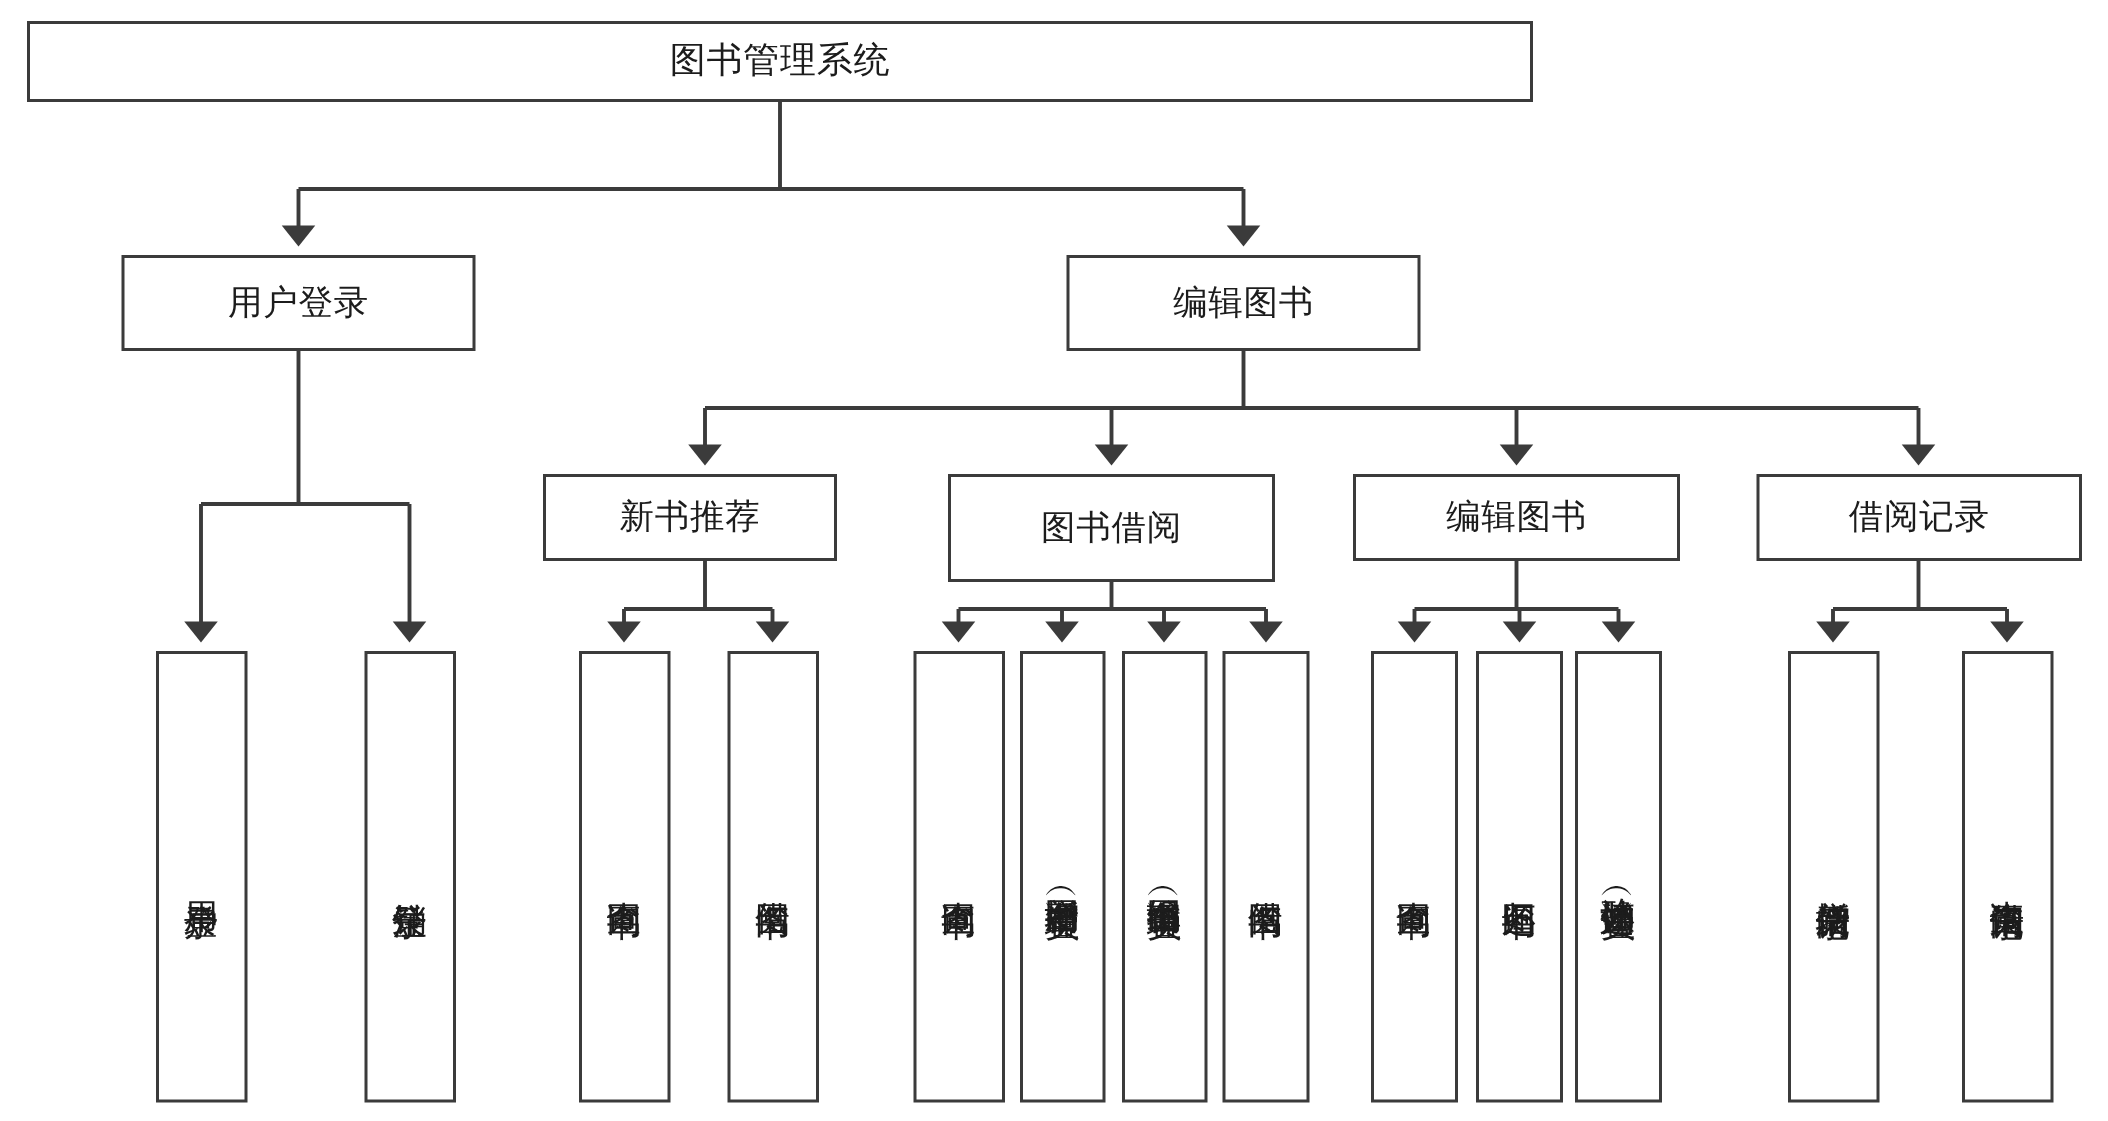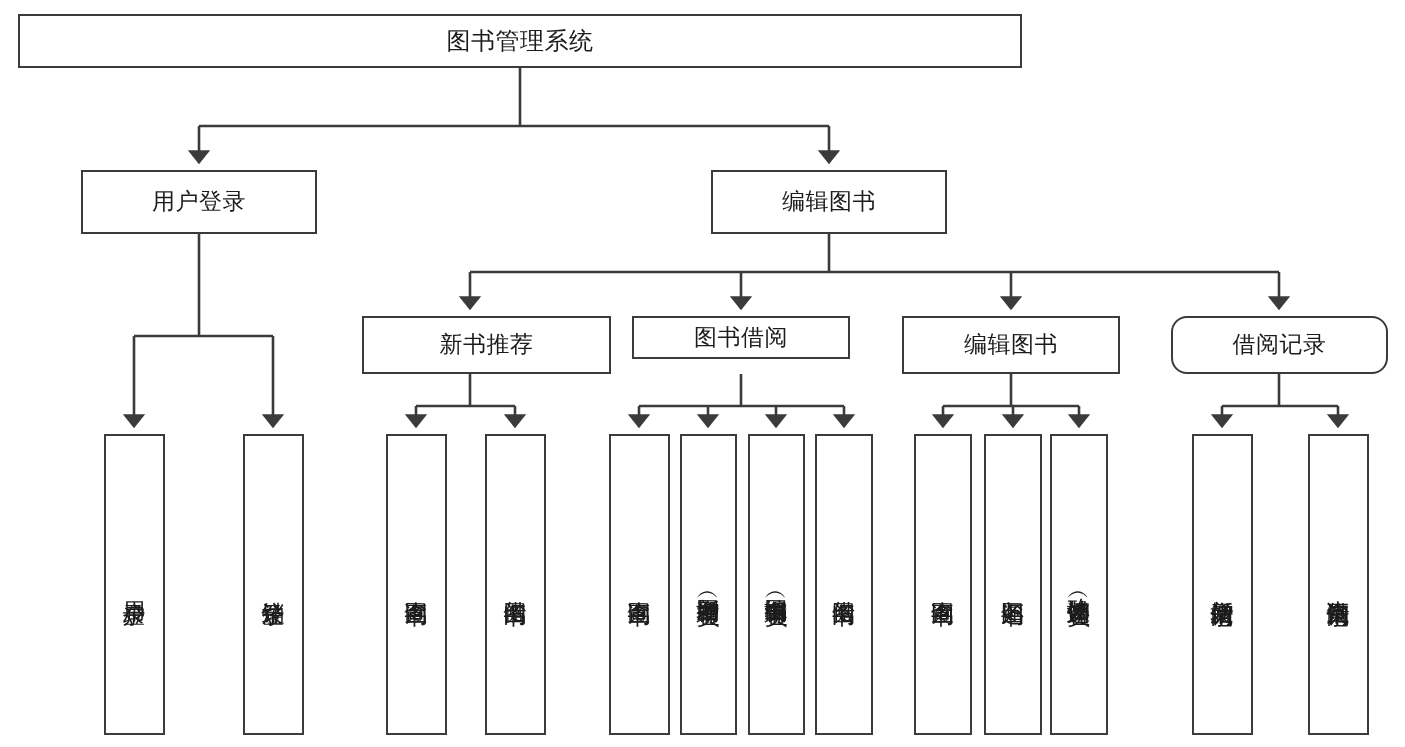--- a/index.html
+++ b/index.html
@@ -125,30 +125,30 @@
     <span class="label">图书管理系统</span>
   </div>
 
   <div class="node node-h" style="left:81px;top:170px;width:236px;height:64px;">
     <span class="label">用户登录</span>
   </div>
   <div class="node node-h" style="left:711px;top:170px;width:236px;height:64px;">
     <span class="label">编辑图书</span>
   </div>
 
-  <div class="node node-h" style="left:362px;top:316px;width:249px;height:58px;">
+  <div class="node node-h" style="left:362px;top:316px;width:196px;height:58px;">
     <span class="label">新书推荐</span>
   </div>
-  <div class="node node-h" style="left:632px;top:316px;width:218px;height:43px;">
+  <div class="node node-h" style="left:632px;top:316px;width:218px;height:72px;">
     <span class="label">图书借阅</span>
   </div>
   <div class="node node-h" style="left:902px;top:316px;width:218px;height:58px;">
     <span class="label">编辑图书</span>
   </div>
-  <div class="node node-h" style="left:1171px;top:316px;width:217px;height:58px;border-radius:16px;">
+  <div class="node node-h" style="left:1171px;top:316px;width:217px;height:58px;">
     <span class="label">借阅记录</span>
   </div>
 
   <div class="node node-v" style="left:104px;top:434px;width:61px;height:301px;">
     <span class="label">用户登录</span>
   </div>
   <div class="node node-v" style="left:243px;top:434px;width:61px;height:301px;">
     <span class="label">注销登录</span>
   </div>
 

